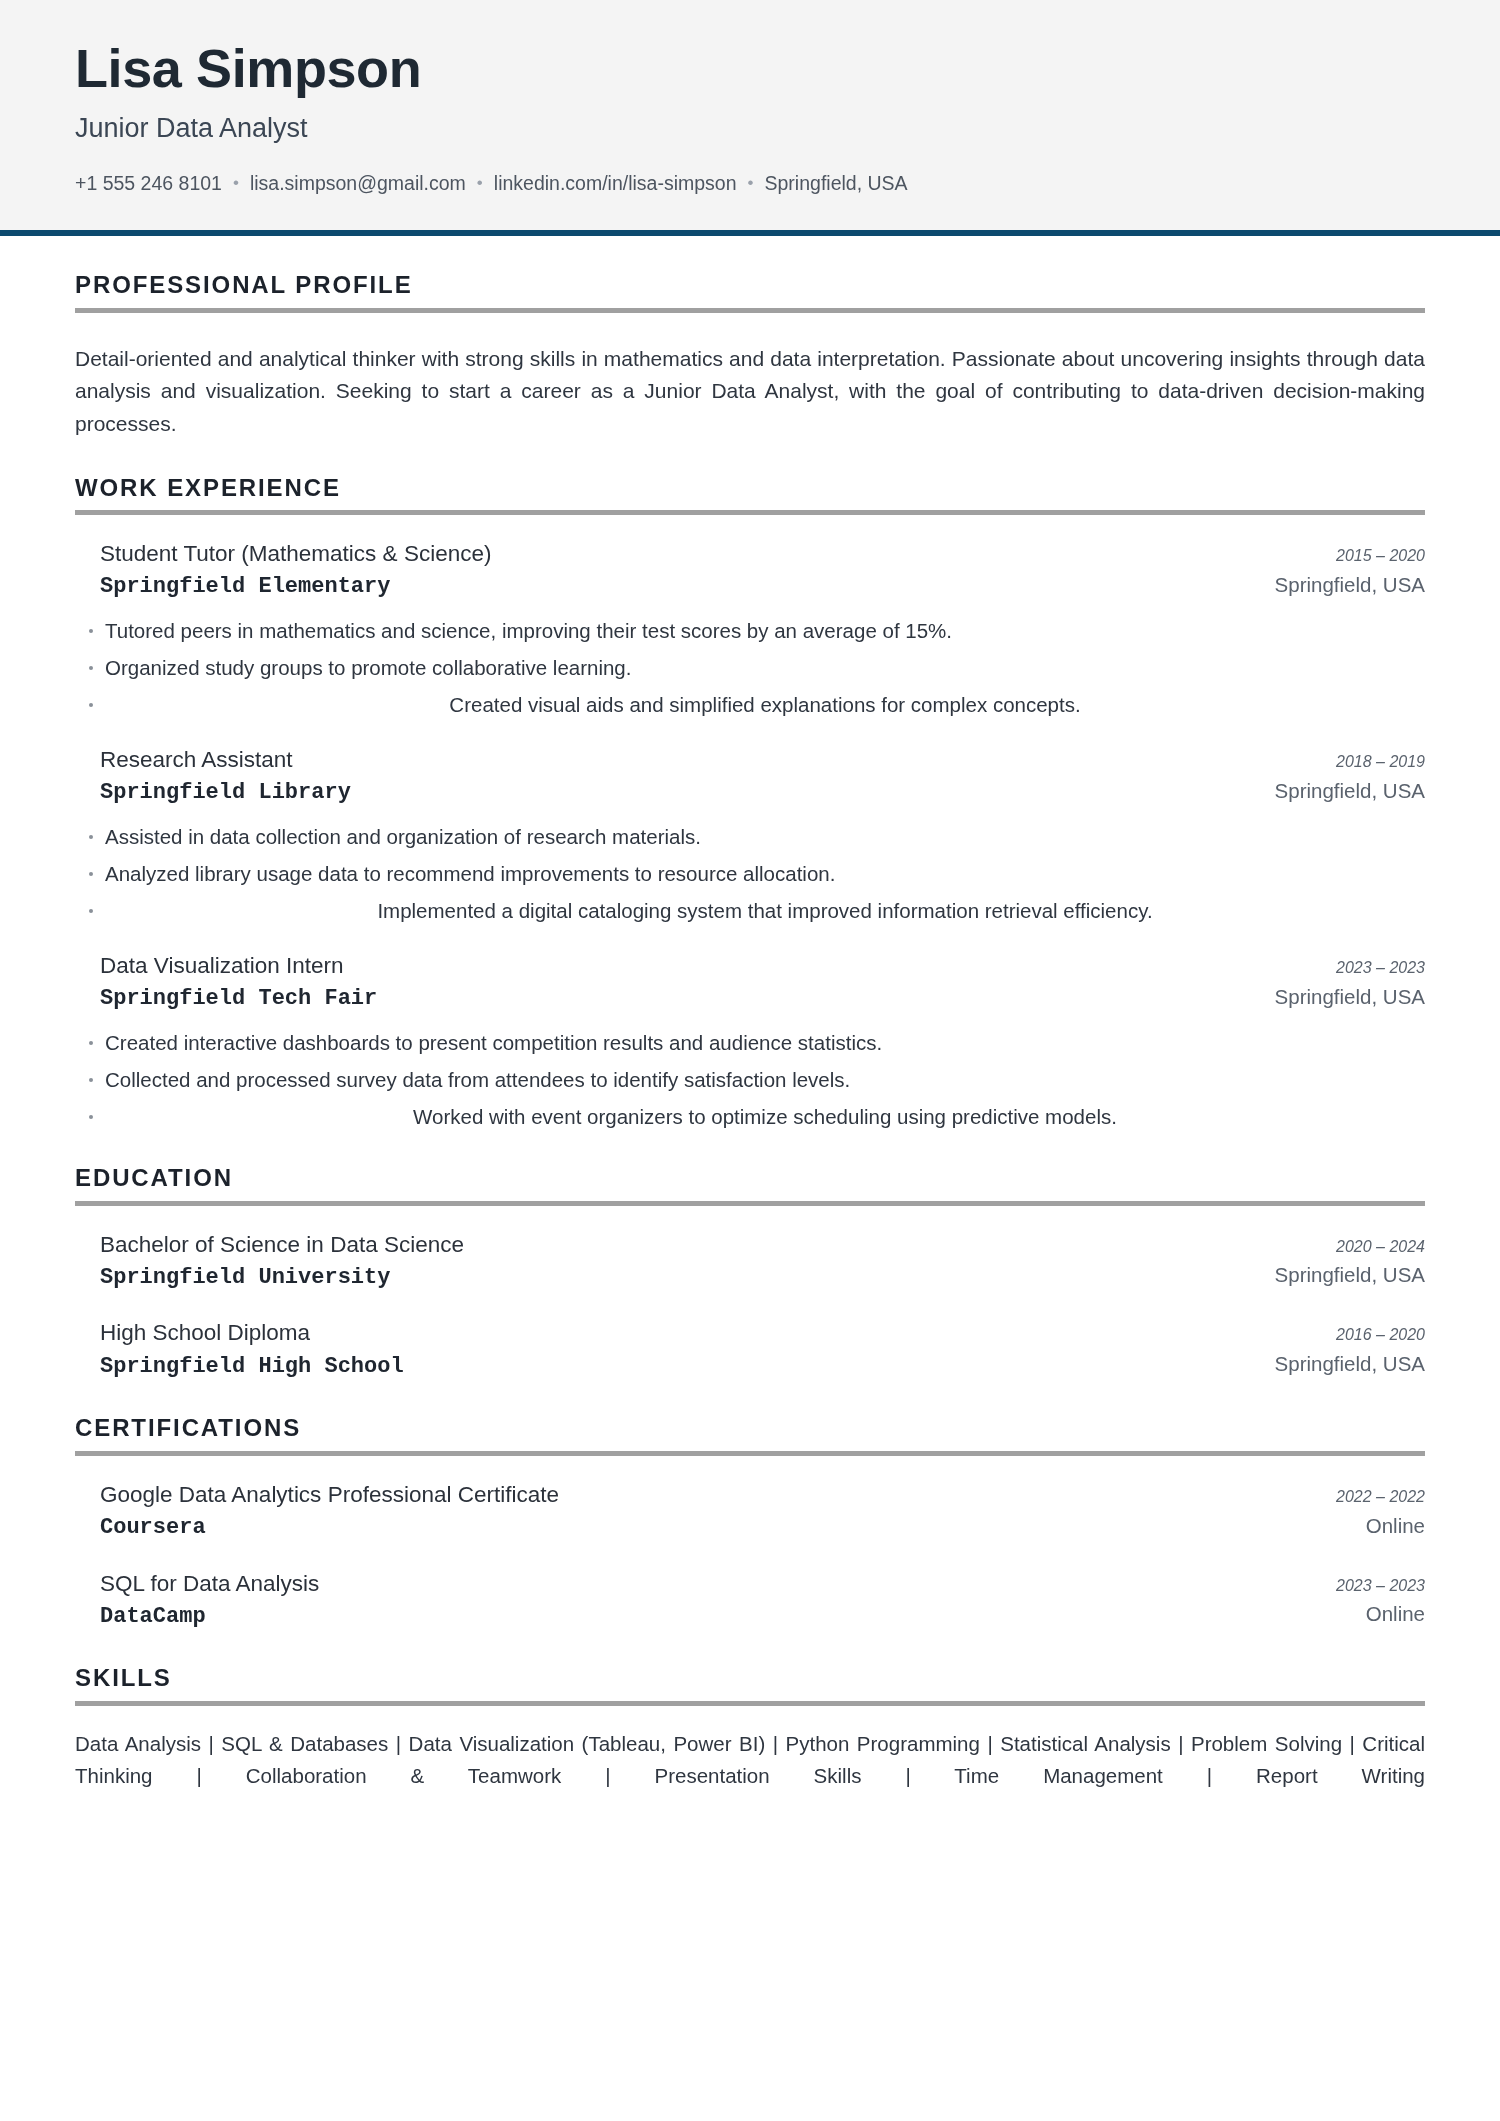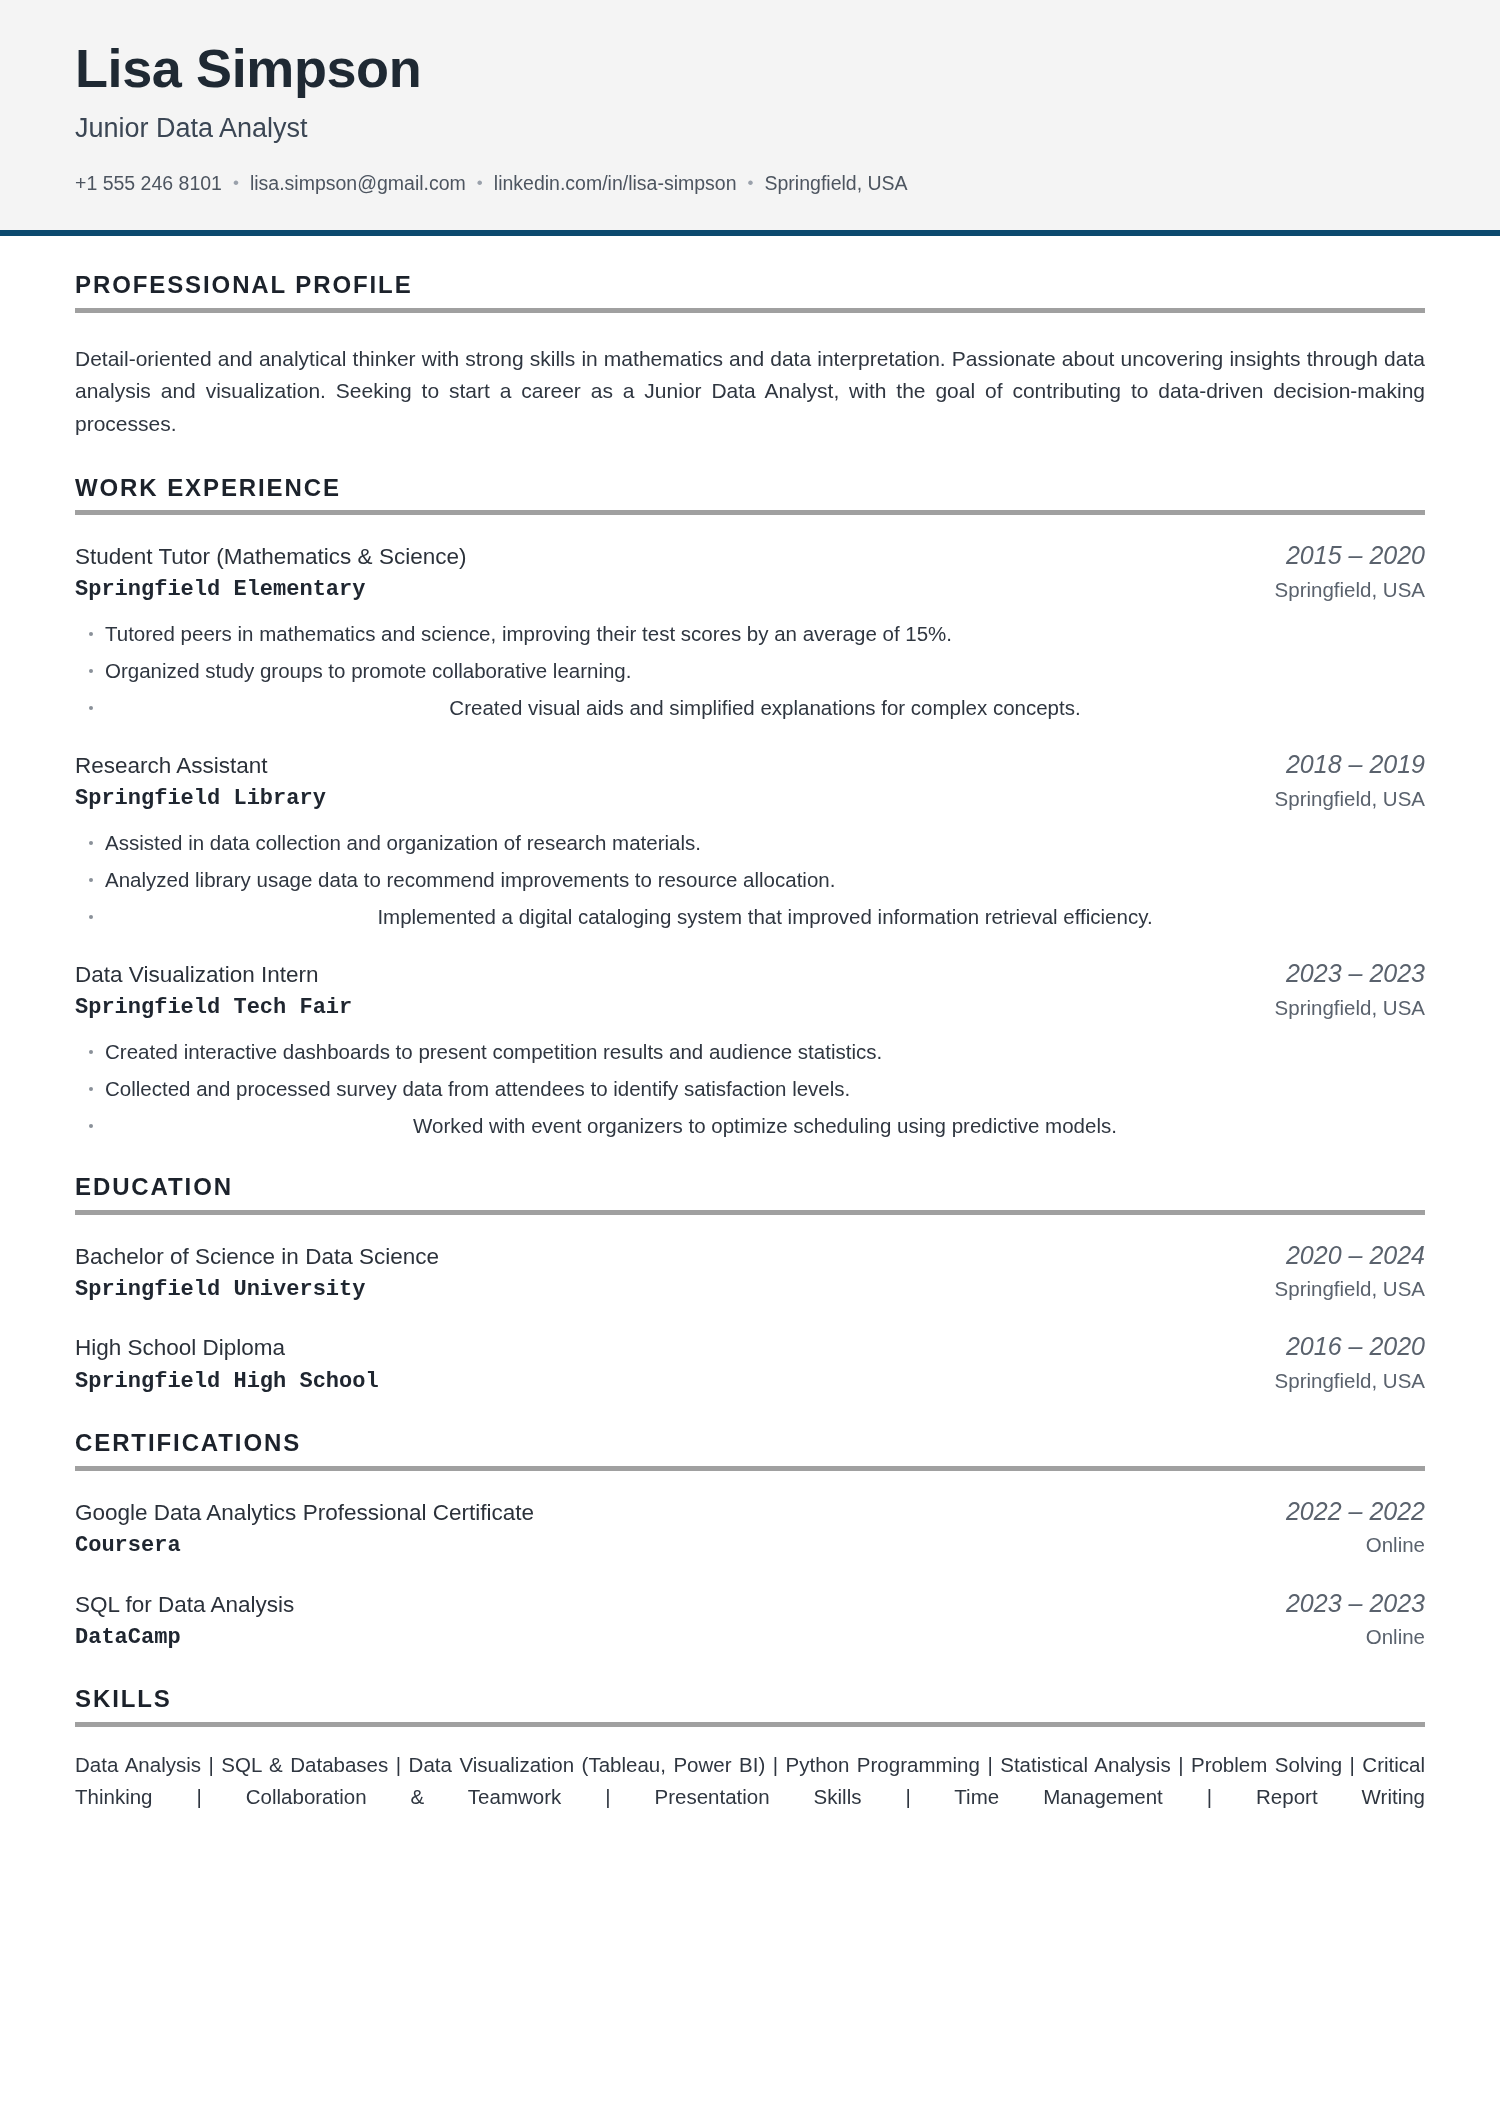--- a/index.html
+++ b/index.html
@@ -102,40 +102,41 @@
 
   
   .entry { margin-top: 26px; }
   .entry.first { margin-top: 24px; }
 
   .entry-head {
     display: flex;
     justify-content: space-between;
     align-items: baseline;
     gap: 24px;
+    margin-left: 25px;
   }
 
   .entry-role {
     font-size: 22.5px;
     font-weight: 400;
     color: #2b313a;
     line-height: 1.3;
   }
 
   .entry-org {
     font-size: 22px;
     font-weight: 700;
     color: #1f2630;
     line-height: 1.3;
     margin-top: 5px;
     font-family: Liberation Mono, monospace;
   }
 
   .entry-dates {
-    font-size: 25px;
+    font-size: 16px;
     font-style: italic;
     color: #5a626d;
     white-space: nowrap;
     line-height: 1.3;
   }
 
   .entry-location {
     font-size: 20.5px;
     color: #5a626d;
     white-space: nowrap;

